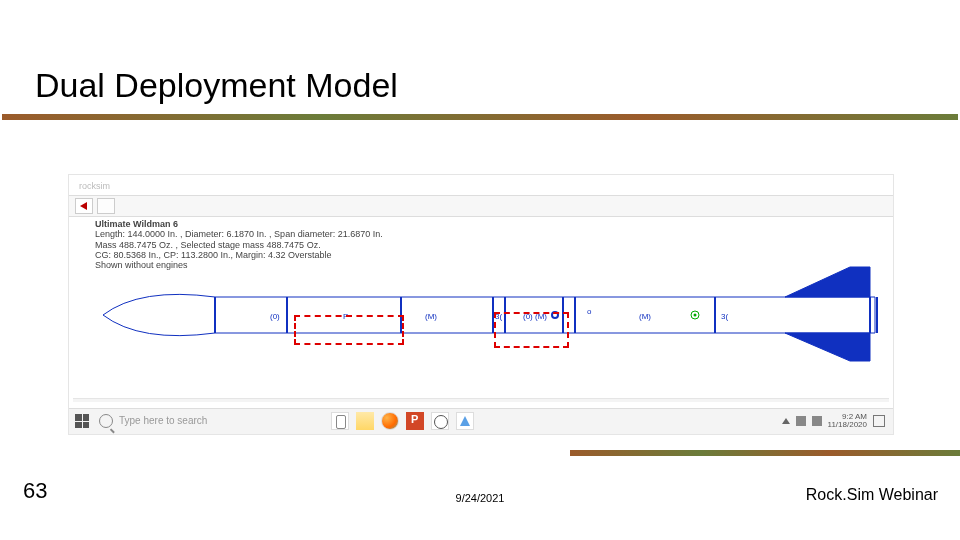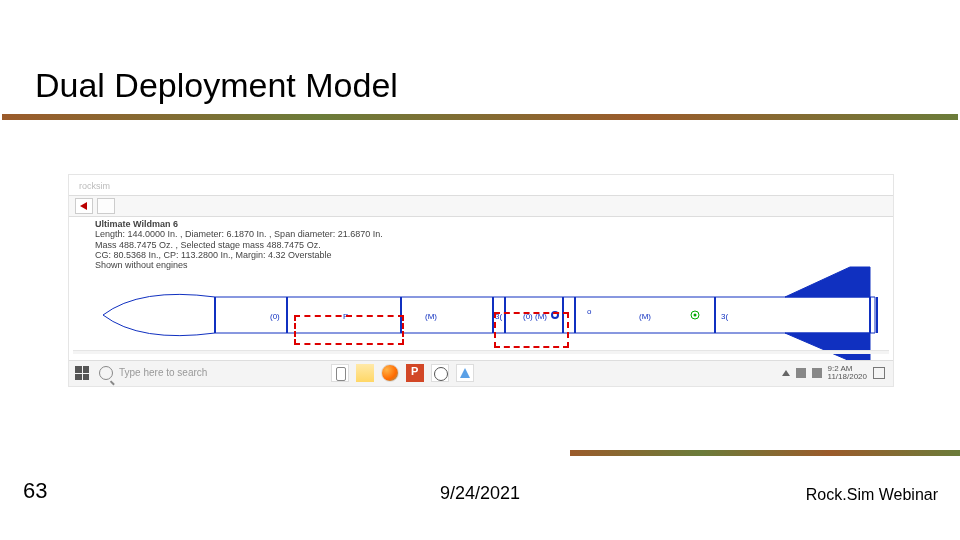--- a/index.html
+++ b/index.html
@@ -10,21 +10,21 @@
   .title {
     position: absolute; top: 66px; left: 35px;
     font-size: 34px; font-weight: 400; color: #000;
   }
 
   .hr-bar { position: absolute; height: 6px; background: linear-gradient(90deg,#9b5b2b,#6b7c3a,#9b5b2b,#6b7c3a); }
   .hr-top { top: 114px; left: 2px; right: 2px; }
   .hr-bottom-right { bottom: 84px; right: 0; width: 390px; }
 
   .screenshot-box {
-    position: absolute; top: 174px; left: 68px; width: 826px; height: 213px;
+    position: absolute; top: 174px; left: 68px; width: 826px; height: 261px;
     background: #fff; border: 1px solid #e5e5e5;
   }
   .app-label { position: absolute; top: 6px; left: 10px; font-size: 9px; color: #bbb; }
   .tab-row { position: absolute; top: 20px; left: 0; right: 0; height: 22px; border-top: 1px solid #ddd; border-bottom: 1px solid #ddd; background:#f7f7f7; }
   .tab-btn1 { position:absolute; top:2px; left:6px; width:18px; height:16px; border:1px solid #ccc; background:#fff; }
   .tab-btn1::before { content:""; position:absolute; left:4px; top:3px; width:0; height:0; border-top:4px solid transparent; border-bottom:4px solid transparent; border-right:7px solid #b00; }
   .tab-btn2 { position:absolute; top:2px; left:28px; width:18px; height:16px; border:1px solid #ccc; background:#fdfdfd; }
 
   .canvas-area { position:absolute; top:42px; left:4px; right:4px; height:147px; background:#fff;margin-left:16px; }
 
@@ -53,26 +53,26 @@
   .pi.ff { border-radius:50%; background:radial-gradient(circle at 30% 30%,#ffb347,#ff6a00 60%,#b84,#6a1b9a);}
   .pi.ppt { background:#d24726; border:none;}
   .pi.ppt::before{content:"P"; color:#fff; font-size:11px; font-weight:bold; position:absolute; left:5px; top:1px;}
   .pi.rock { background:#fff; }
   .pi.rock::before{content:""; position:absolute; left:2px; top:2px; width:12px; height:12px; border:1px solid #555; border-radius:50%;}
   .pi.tri { background:#fff; }
   .pi.tri::before{content:""; position:absolute; left:3px; top:3px; width:0; height:0; border-left:5px solid transparent; border-right:5px solid transparent; border-bottom:10px solid #5aa0e6;}
   .tb-tray { position:absolute; right:8px; top:4px; display:flex; gap:6px; align-items:center; }
   .tray-i { width:10px; height:10px; background:#888; }
   .tray-caret { width:0; height:0; border-left:4px solid transparent; border-right:4px solid transparent; border-bottom:6px solid #666; }
-  .tb-clock { font-size:8px; color:#555; line-height:1; text-align:left; }
+  .tb-clock { font-size:8px; color:#555; line-height:1; text-align:right; }
   .tb-action { width:12px; height:12px; border:1px solid #777; }
 
   
   .footer-num { position:absolute; bottom:36px; left:23px; font-size:22px; color:#000; }
-  .footer-date { position:absolute; bottom:36px; left:50%; transform:translateX(-50%); font-size:18px; color:#000; }
+  .footer-date { position:absolute; bottom:36px; left:50%; transform:translateX(-50%); font-size:11px; color:#000; }
   .footer-title { position:absolute; bottom:36px; right:22px; font-size:16px; color:#000; }
 </style>
 </head>
 <body>
 
 <div class="slide">
   <div class="title">Dual Deployment Model</div>
   <div class="hr-bar hr-top"></div>
 
   <div class="screenshot-box">

